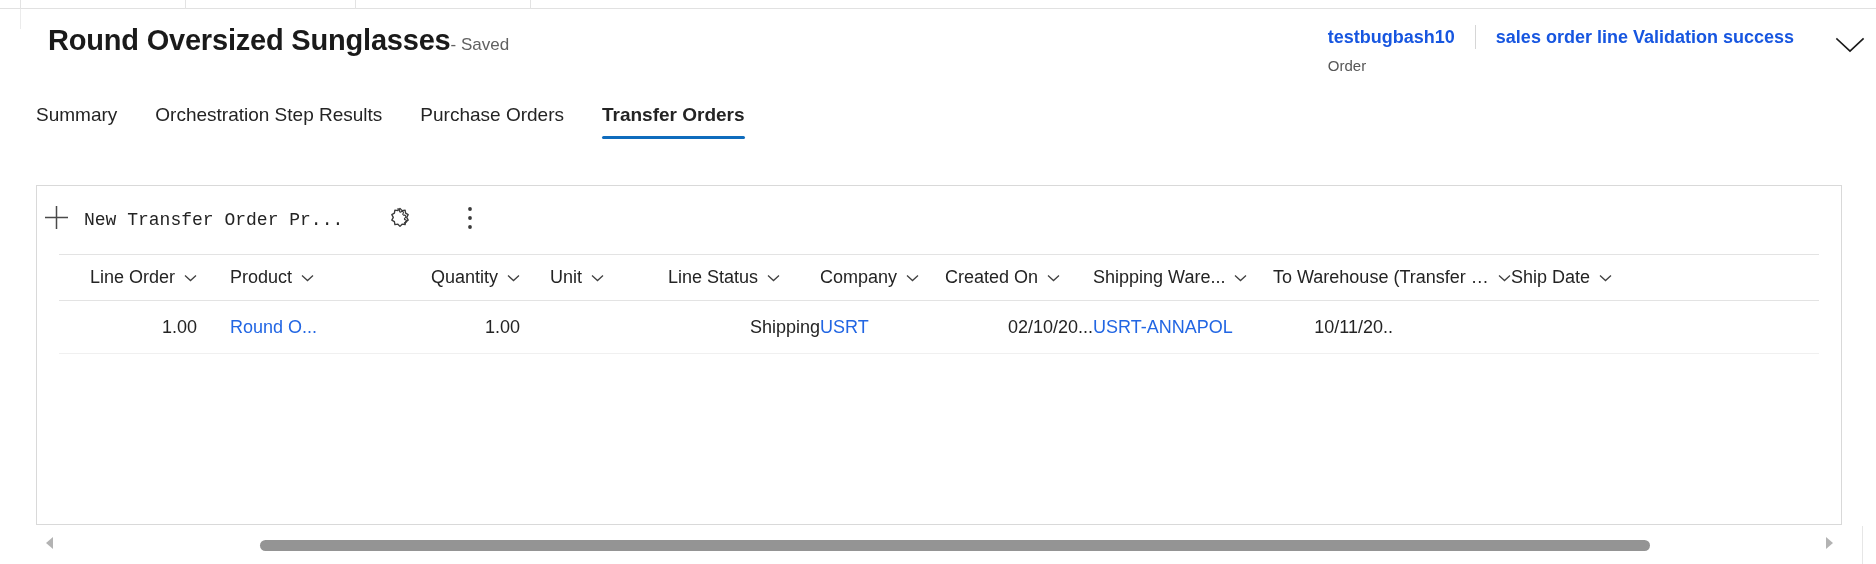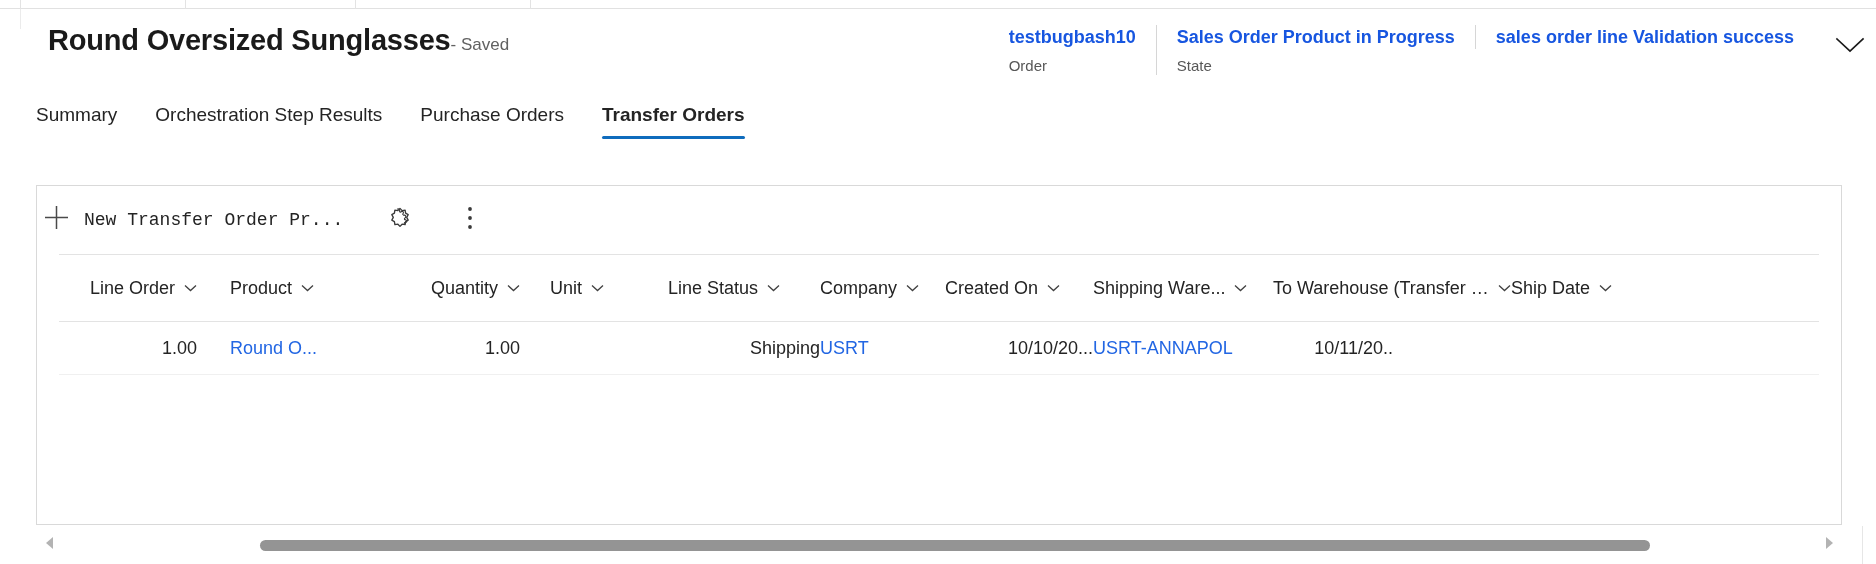--- a/index.html
+++ b/index.html
@@ -191,21 +191,21 @@
     width: 42px; height: 40px;
     margin-left: 30px;
     cursor: pointer;
   }
   .tb-icon-btn.last { margin-left: 28px; margin-right: 2px; }
 
   
   .col-headers {
     display: flex;
     align-items: center;
-    height: 68px;
+    height: 47px;
     border-top: 1px solid #e3e3e3;
     border-bottom: 1px solid #e3e3e3;
     margin: 0 22px;
   }
   .col {
     display: flex;
     align-items: center;
     font-size: 18px;
     color: #242424;
     flex: 0 0 auto;
@@ -309,24 +309,20 @@
       </div>
     </div>
 
     <div class="header-fields">
 
       <div class="hfield">
         <span class="hfield-value link-blue">testbugbash10</span>
         <span class="hfield-label">Order</span>
       </div>
 
-      <div class="hfield">
-        <span class="hfield-value link-blue">Sales Order Product in Progress</span>
-        <span class="hfield-label">State</span>
-      </div>
 
       <div class="hfield">
         <span class="hfield-value link-blue">sales order line Validation success</span>
       </div>
 
     </div>
 
     <div class="header-expand">
       <span>
         <svg width="30" height="18" viewBox="0 0 30 18" fill="none" xmlns="http://www.w3.org/2000/svg">
@@ -497,21 +493,21 @@
         <div class="cell right c-quantity">1.00</div>
 
         <div class="col-gap-2"></div>
 
         <div class="cell c-unit"></div>
 
         <div class="cell right c-linestatus">Shipping</div>
 
         <div class="cell link c-company">USRT</div>
 
-        <div class="cell right c-createdon">10/10/20...</div>
+        <div class="cell right c-createdon">02/10/20...</div>
 
         <div class="cell link c-shipware">USRT-ANNAPOL</div>
 
 
         <div class="cell right c-shipdate">10/11/20..</div>
 
       </div>
     </div>
 
   </div>

